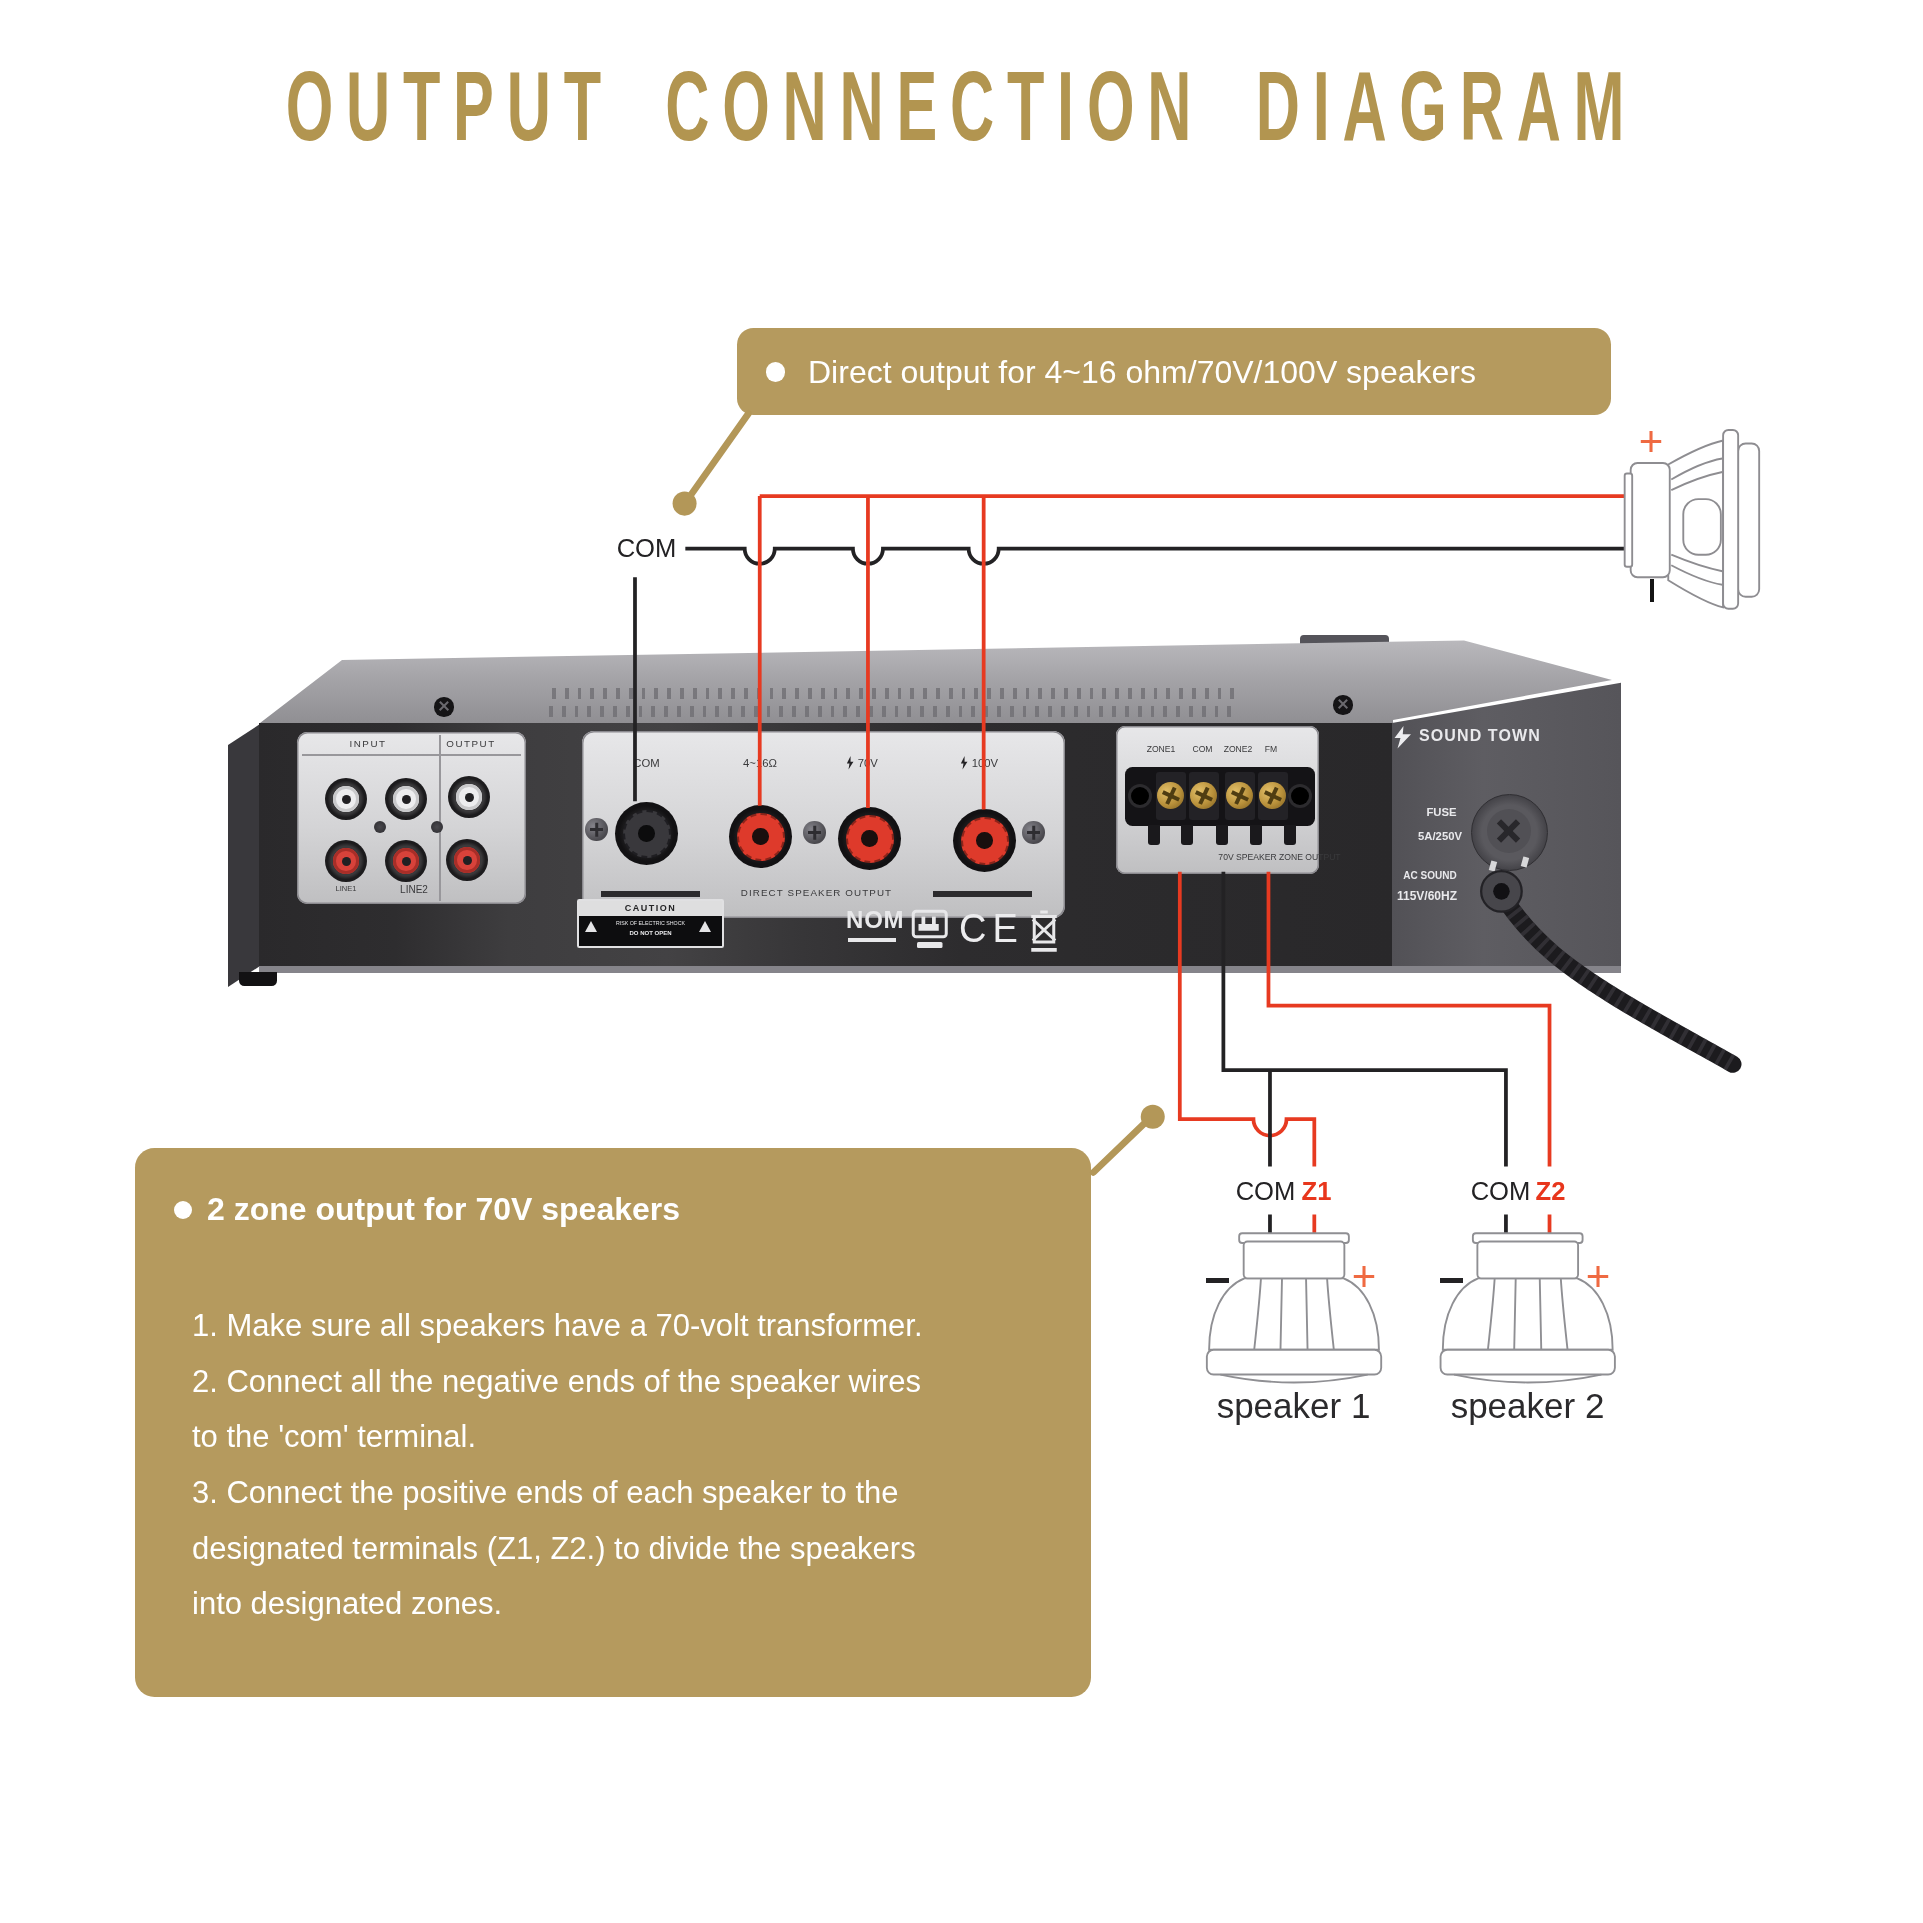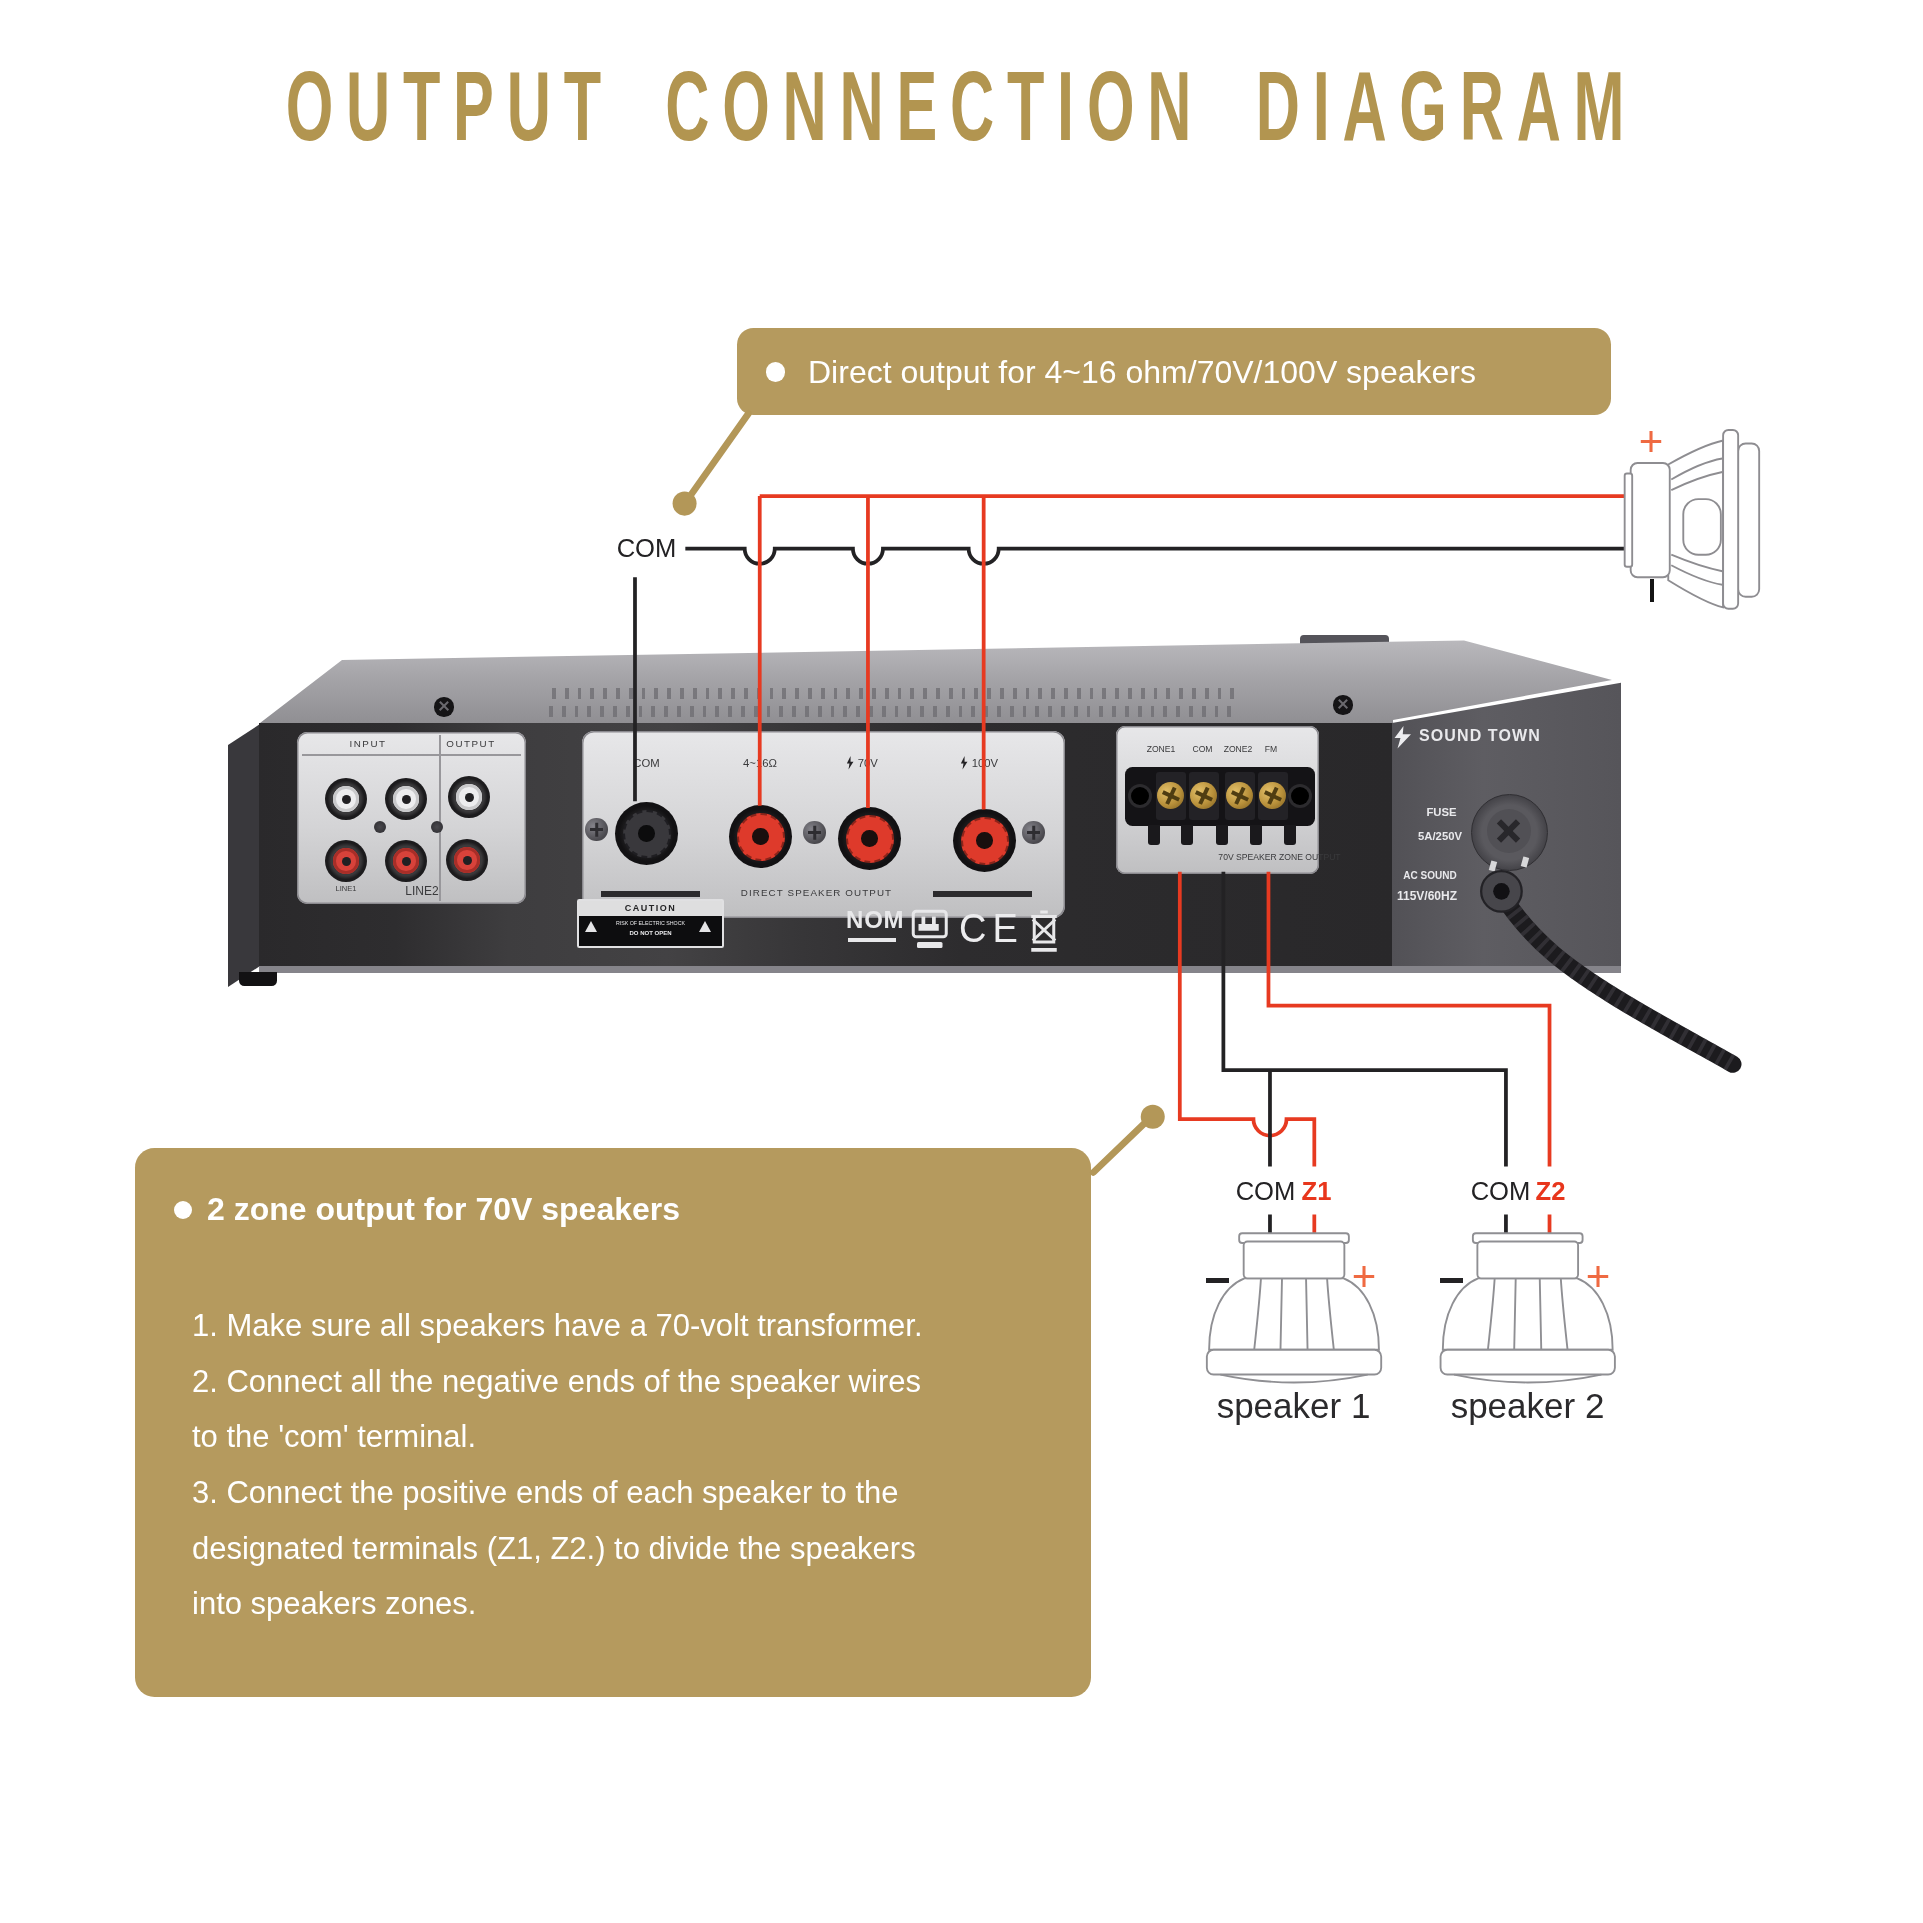--- a/index.html
+++ b/index.html
@@ -108,21 +108,21 @@
   </div>
 
   <div class="abs gold-box" id="box2">
     <span class="bullet"></span>
     <span class="head">2 zone output for 70V speakers</span>
     <div class="b2line" style="top:160px">1. Make sure all speakers have a 70-volt transformer.</div>
     <div class="b2line" style="top:216px">2. Connect all the negative ends of the speaker wires</div>
     <div class="b2line" style="top:271px">to the 'com' terminal.</div>
     <div class="b2line" style="top:327px">3. Connect the positive ends of each speaker to the</div>
     <div class="b2line" style="top:383px">designated terminals (Z1, Z2.) to divide the speakers</div>
-    <div class="b2line" style="top:438px">into speakers zones.</div>
+    <div class="b2line" style="top:438px">into designated zones.</div>
   </div>
 
   <div class="abs tab" style="left:361px;top:661px;width:47px;height:16.5px"></div>
   <div class="abs tab" style="left:1300px;top:635px;width:89px;height:18px"></div>
   <div class="abs" id="ampTop"></div>
   <div class="abs vents" style="left:552px;top:688px;width:688px"></div>
   <div class="abs vents" style="left:549px;top:706px;width:688px"></div>
   <div class="abs" id="ampLeft"></div>
   <div class="abs" id="ampFace"></div>
   <div class="abs" id="ampRight"></div>
@@ -138,21 +138,21 @@
   <div class="abs" style="left:439px;top:735px;width:1.5px;height:166px;background:#98979b"></div>
   <div class="abs rca" style="left:325px;top:778px"></div>
   <div class="abs rca" style="left:385px;top:778px"></div>
   <div class="abs rca" style="left:448px;top:776px"></div>
   <div class="abs rca red" style="left:325px;top:840px"></div>
   <div class="abs rca red" style="left:385px;top:840px"></div>
   <div class="abs rca red" style="left:446px;top:839px"></div>
   <div class="abs mini-screw" style="left:374px;top:821px"></div>
   <div class="abs mini-screw" style="left:431px;top:821px"></div>
   <div class="abs plabel" style="left:316px;top:884px;width:60px;font-size:7.5px">LINE1</div>
-  <div class="abs plabel" style="left:392px;top:884px;width:60px;font-size:12px">LINE2</div>
+  <div class="abs plabel" style="left:384px;top:884px;width:60px;font-size:10px">LINE2</div>
 
   <div class="abs panel" style="left:582px;top:731px;width:483px;height:187px;border-radius:12px"></div>
   <div class="abs plabel" style="left:609px;top:757px;width:75px;font-size:11.3px">COM</div>
   <div class="abs plabel" style="left:715px;top:757px;width:90px;font-size:11.3px">4~16Ω</div>
   <div class="abs" style="left:846px;top:756px"><span class="bolt"></span>
     <span class="plabel" style="font-size:11.3px;position:relative;top:-2.3px">70V</span></div>
   <div class="abs" style="left:960px;top:756px"><span class="bolt"></span>
     <span class="plabel" style="font-size:11.3px;position:relative;top:-2.3px">100V</span></div>
   <div class="abs bpost black" style="left:615px;top:802px"></div>
   <div class="abs bpost" style="left:729px;top:805px"></div>

